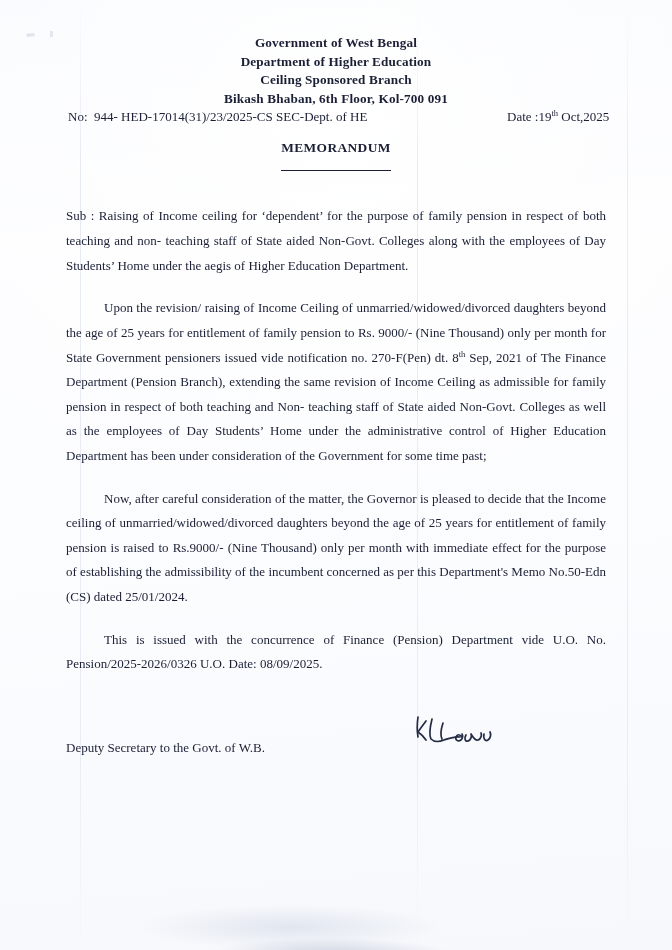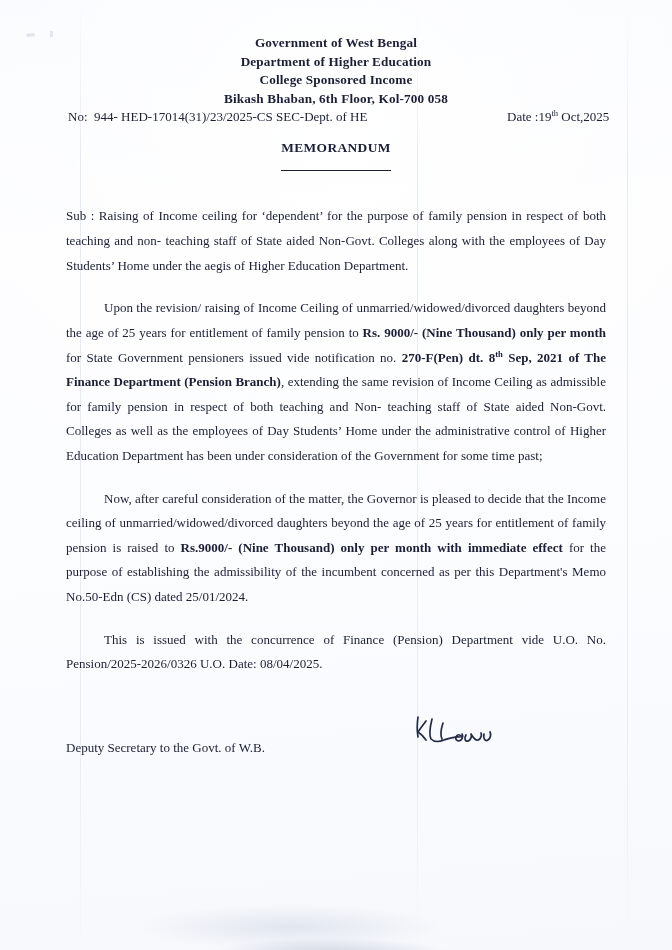--- a/index.html
+++ b/index.html
@@ -135,21 +135,21 @@
   }
 
   p.body-para {
     margin: 0;
     margin-top: 18px;
     font-size: 13px;
     line-height: 24.6px;
     text-align: justify;
     text-indent: 38px;
   }
-  p.body-para b { font-weight: bold; }
+  p.body-para b { font-weight: normal; }
 
   
   .sign-block {
     margin-top: 34px;
     padding-right: 4px;
     position: relative;
   }
   .signature-ink {
     display: block;
     margin-left: auto;
@@ -177,40 +177,40 @@
   <svg class="corner-mark" viewBox="0 0 50 12">
     <path d="M2 6 L10 5 L11 8 L3 9 Z" fill="#9aa8c2" opacity="0.5"></path>
     <path d="M26 3 L29 3 L29 9 L26 9 Z" fill="#9aa8c2" opacity="0.45"></path>
   </svg>
 
   <div class="content">
 
     <div class="letterhead">
       <div class="lh-line">Government of West Bengal</div>
       <div class="lh-line">Department of Higher Education</div>
-      <div class="lh-line">College Sponsored Income</div>
-      <div class="lh-line">Bikash Bhaban, 6th Floor, Kol-700 058</div>
+      <div class="lh-line">Ceiling Sponsored Branch</div>
+      <div class="lh-line">Bikash Bhaban, 6th Floor, Kol-700 091</div>
     </div>
 
     <div class="meta-row">
       <span class="meta-no">No:  944- HED-17014(31)/23/2025-CS SEC-Dept. of HE</span>
       <span class="meta-date"><span>Date :19</span><sup>th</sup><span> Oct,2025</span></span>
     </div>
 
     <div class="memo-title-wrap">
       <span class="memo-title">MEMORANDUM</span>
     </div>
 
     <div class="subject">Sub : Raising of Income ceiling for ‘dependent’ for the purpose of family pension in respect of both teaching and non- teaching staff of State aided Non-Govt. Colleges along with the employees of Day Students’ Home under the aegis of Higher Education Department.</div>
 
     <p class="body-para"><span>Upon the revision/ raising of Income Ceiling of unmarried/widowed/divorced daughters beyond the age of 25 years for entitlement of family pension to </span><b>Rs. 9000/- (Nine Thousand) only per month</b><span> for State Government pensioners issued vide notification no. </span><b><span>270-F(Pen) dt. 8</span><sup>th</sup><span> Sep, 2021 of The Finance Department (Pension Branch)</span></b><span>, extending the same revision of Income Ceiling as admissible for family pension in respect of both teaching and Non- teaching staff of State aided Non-Govt. Colleges as well as the employees of Day Students’ Home under the administrative control of Higher Education Department has been under consideration of the Government for some time past;</span></p>
 
     <p class="body-para"><span>Now, after careful consideration of the matter, the Governor is pleased to decide that the Income ceiling of unmarried/widowed/divorced daughters beyond the age of 25 years for entitlement of family pension is raised to </span><b>Rs.9000/- (Nine Thousand) only per month with immediate effect</b><span> for the purpose of establishing the admissibility of the incumbent concerned as per this Department's Memo No.50-Edn (CS) dated 25/01/2024.</span></p>
 
-    <p class="body-para">This is issued with the concurrence of Finance (Pension) Department vide U.O. No. Pension/2025-2026/0326 U.O. Date: 08/04/2025.</p>
+    <p class="body-para">This is issued with the concurrence of Finance (Pension) Department vide U.O. No. Pension/2025-2026/0326 U.O. Date: 08/09/2025.</p>
 
     <div class="sign-block">
       <svg class="signature-ink" width="96" height="40" viewBox="0 0 96 40">
         <g fill="none" stroke="#232a44" stroke-width="1.7" stroke-linecap="round" stroke-linejoin="round">
           <path d="M8 6 C7 13, 7 20, 8 26"></path>
           <path d="M16 10 C13 14, 10 18, 8 21 C11 23, 14 26, 16 29"></path>
           <path d="M22 8 C20 16, 19 24, 21 28 C24 31, 29 31, 34 29 C40 27, 45 25, 50 26"></path>
           <path d="M33 12 C31 18, 30 24, 32 28"></path>
           <path d="M52 26 C50 23, 47 23, 46 26 C45 29, 48 31, 51 29 C53 27, 53 24, 52 23"></path>
           <path d="M56 24 C54 27, 55 31, 58 30 C61 29, 62 25, 61 23 C63 26, 65 30, 68 29 C71 28, 72 24, 71 22"></path>

